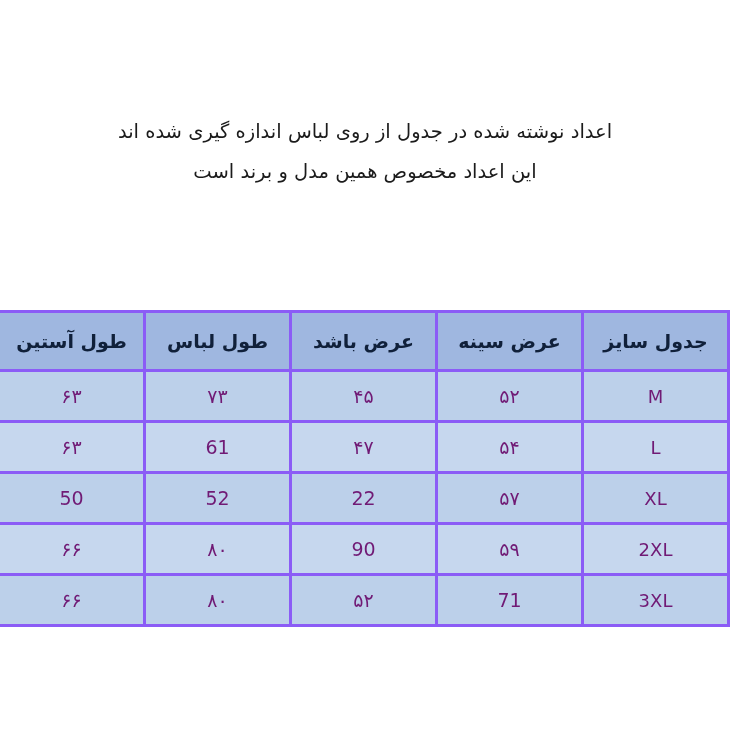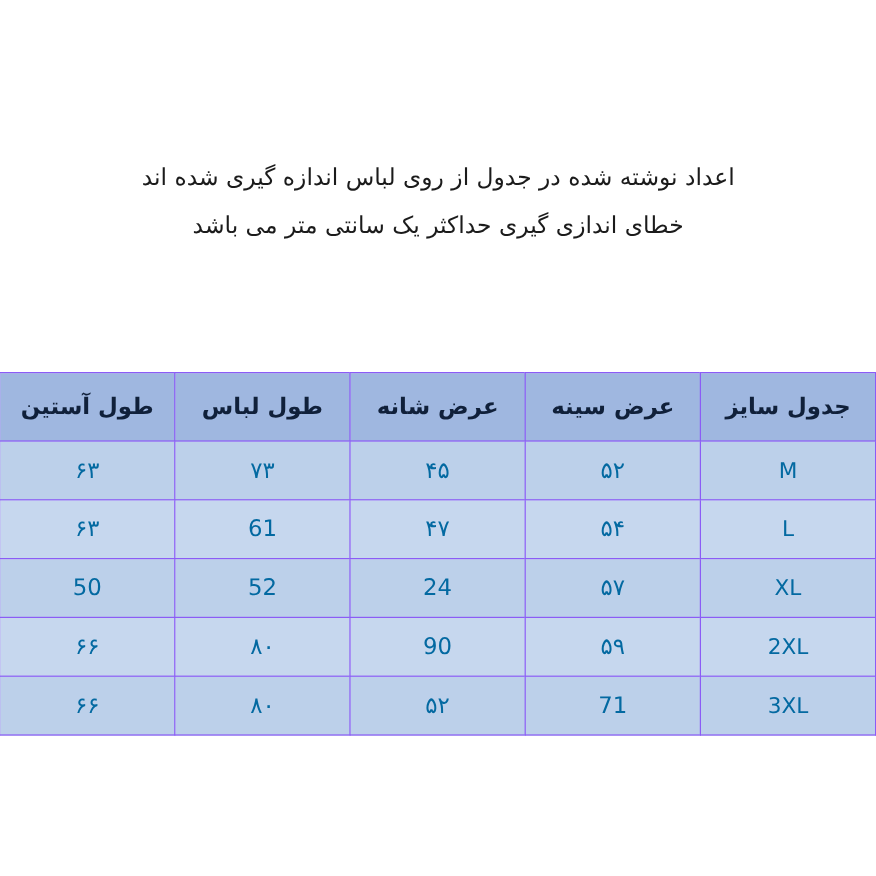--- a/index.html
+++ b/index.html
@@ -15,21 +15,21 @@
   }
   .page {
     position: relative;
     width: 730px;
     height: 730px;
     background: #ffffff;
     box-sizing: border-box;
   }
   .notes {
     position: absolute;
-    top: 128px;
+    top: 112px;
     left: 0;
     width: 730px;
     text-align: center;
     direction: rtl;
   }
   .note-line {
     font-size: 19.5px;
     color: #1b1b1b;
     line-height: 40px;
     white-space: nowrap;
@@ -42,73 +42,73 @@
     width: 730px;
   }
   table.size-table {
     width: 730px;
     border-collapse: collapse;
     direction: rtl;
     table-layout: fixed;
   }
   table.size-table th,
   table.size-table td {
-    border: 1px solid #8b5cf6;
+    border: 3px solid #8b5cf6;
     text-align: center;
     vertical-align: middle;
     font-family: "DejaVu Sans", "Liberation Sans", sans-serif;
   }
   table.size-table thead th {
     background: #9fb7e0;
     color: #10203a;
     font-size: 19px;
     font-weight: bold;
     height: 56px;
     padding: 0 4px;
   }
   table.size-table tbody td {
     background: #bcd0ea;
-    color: #0369a1;
+    color: #701a75;
     font-size: 19px;
     height: 48px;
     padding: 0 4px;
   }
   table.size-table tbody tr:nth-child(even) td {
     background: #c6d7ee;
   }
   table.size-table tbody td.size-name {
     font-size: 18px;
   }
   col.c-size { width: 146px; }
   col.c-col { width: 146px; }
 </style>
 </head>
 <body>
 
 <div class="page">
 
   <div class="notes">
     <div class="note-line">اعداد نوشته شده در جدول از روی لباس اندازه گیری شده اند</div>
-    <div class="note-line">خطای اندازی گیری حداکثر یک سانتی متر می باشد</div>
+    <div class="note-line">این اعداد مخصوص همین مدل و برند است</div>
   </div>
 
   <div class="table-wrap">
     <table class="size-table">
       <colgroup>
         <col class="c-size">
         <col class="c-col">
         <col class="c-col">
         <col class="c-col">
         <col class="c-col">
       </colgroup>
       <thead>
         <tr>
           <th>جدول سایز</th>
           <th>عرض سینه</th>
-          <th>عرض شانه</th>
+          <th>عرض باشد</th>
           <th>طول لباس</th>
           <th>طول آستین</th>
         </tr>
       </thead>
       <tbody>
         <tr>
           <td class="size-name">M</td>
           <td>۵۲</td>
           <td>۴۵</td>
           <td>۷۳</td>
@@ -117,21 +117,21 @@
         <tr>
           <td class="size-name">L</td>
           <td>۵۴</td>
           <td>۴۷</td>
           <td>61</td>
           <td>۶۳</td>
         </tr>
         <tr>
           <td class="size-name">XL</td>
           <td>۵۷</td>
-          <td>24</td>
+          <td>22</td>
           <td>52</td>
           <td>50</td>
         </tr>
         <tr>
           <td class="size-name">2XL</td>
           <td>۵۹</td>
           <td>90</td>
           <td>۸۰</td>
           <td>۶۶</td>
         </tr>

